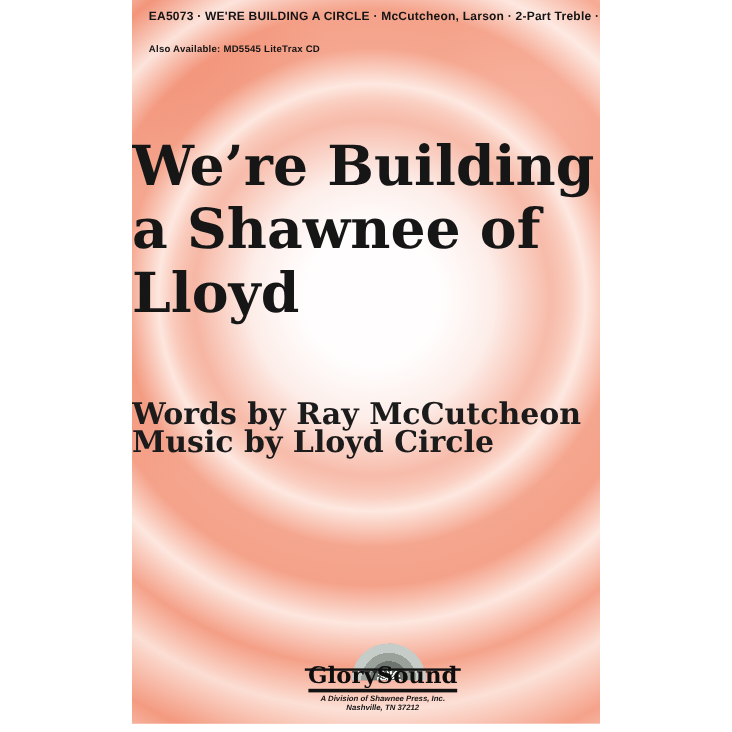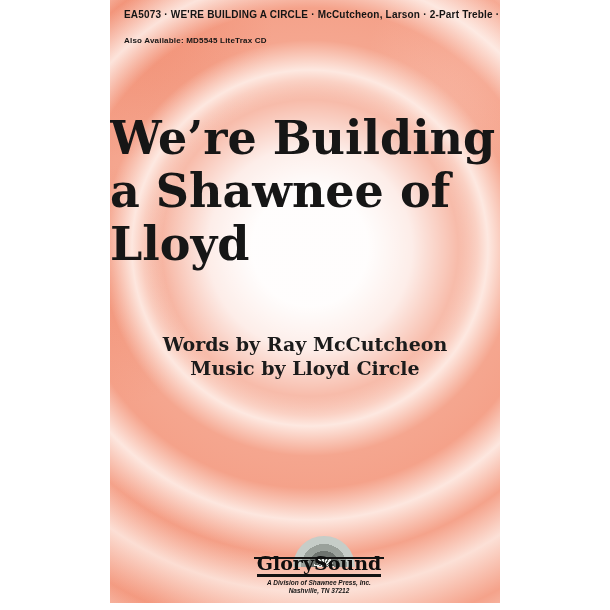--- a/index.html
+++ b/index.html
@@ -30,23 +30,23 @@
   }
   
   .header{position:absolute;left:14px;right:8px;top:9px;color:var(--ink,#141414);}
   .header .line1{font-size:10px;font-weight:bold;letter-spacing:.2px;white-space:nowrap;}
   .header .line2{font-size:8px;font-weight:bold;letter-spacing:.2px;margin-top:16px;}
   
   .title{position:absolute;left:0;right:0;top:112px;text-align:left;
          font-family:"DejaVu Serif",serif;font-weight:bold;color:#161616;
          font-size:46px;line-height:53px;}
   
-  .credits{position:absolute;left:0;right:0;top:333px;text-align:center;
+  .credits{position:absolute;left:0;right:0;top:333px;
            font-family:"DejaVu Serif",serif;font-weight:bold;color:#1b1b1b;
-           font-size:19px;line-height:23.5px;}
+           font-size:25px;line-height:23.5px;}
   
   .logo{position:absolute;left:0;right:0;top:536px;text-align:center;color:var(--ink,#141414);padding-left:28px;}
   .sun{width:62px;height:31px;margin:0 auto -13px auto;border-radius:31px 31px 0 0;overflow:hidden;
        position:relative;left:5px;
        background-image:
          radial-gradient(circle at 50% 100%, rgba(0,0,0,0) 0 10px,
              var(--sun-inner,#6e746f) 10px 16px,
              var(--sun-mid,#9aa19b) 16px 23px,
              var(--sun-outer,#c6cdc8) 23px 31px),
          repeating-conic-gradient(from 262deg at 50% 100%,

